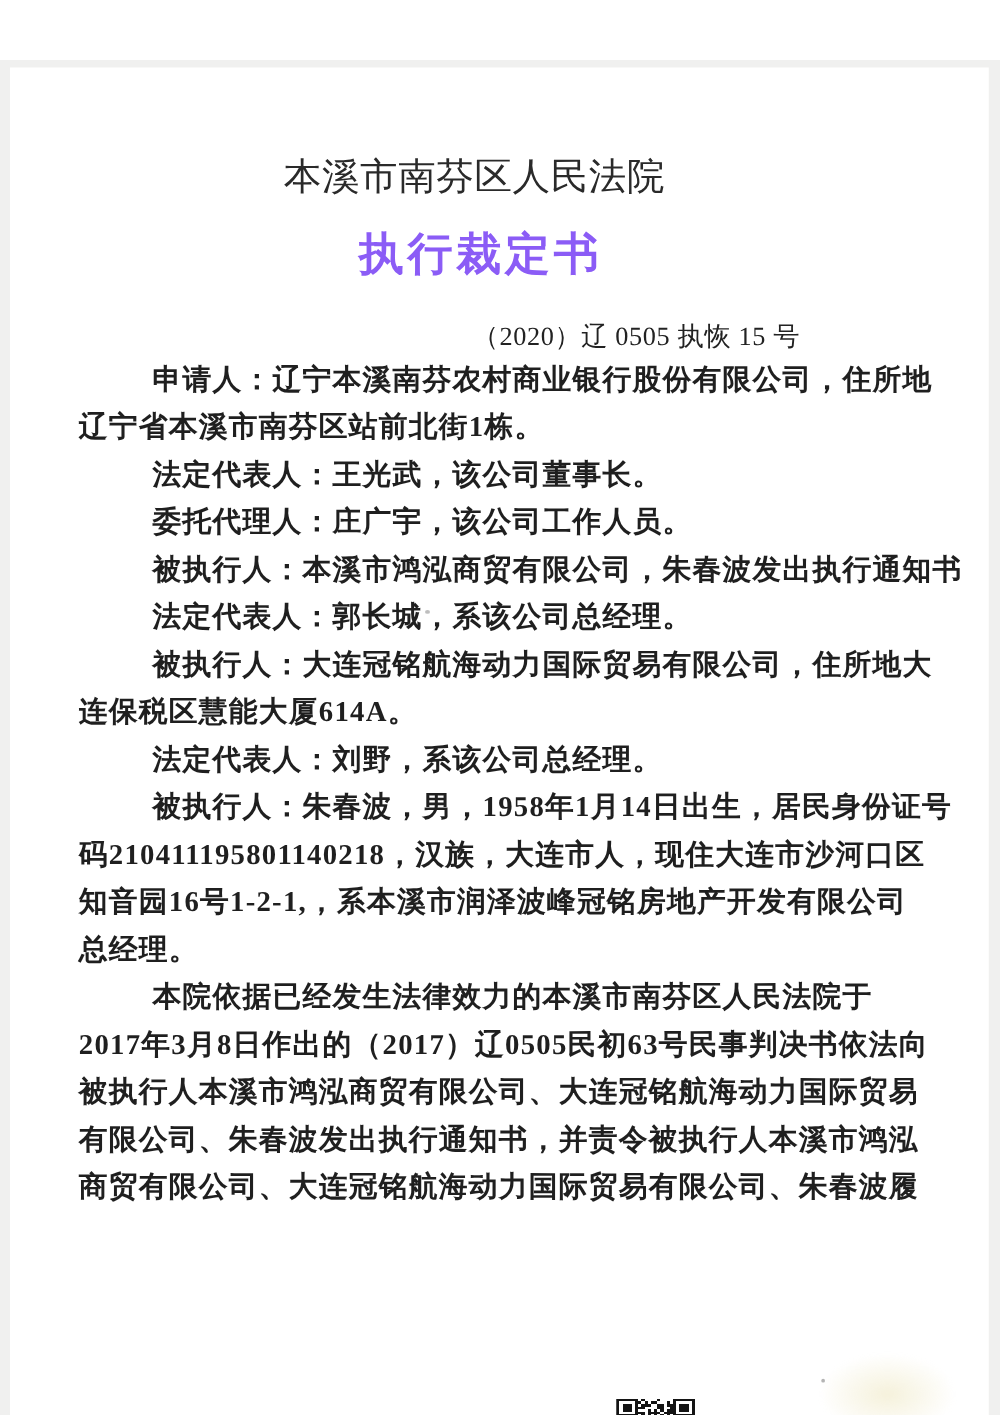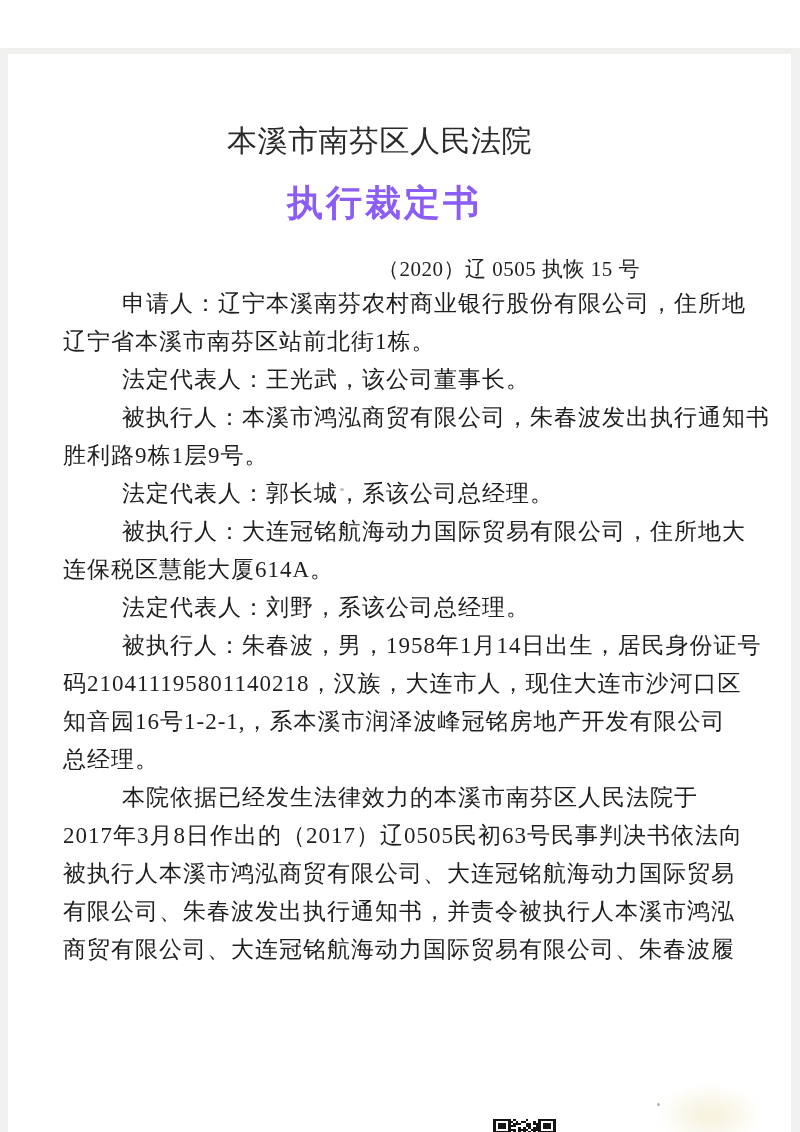--- a/index.html
+++ b/index.html
@@ -47,21 +47,21 @@
   }
   .body-text {
     position: absolute;
     left: 63px; top: 237px;
     width: 690px;
     font-size: 23px;
     line-height: 38px;
     letter-spacing: 1px;
     color: #1f1f1f;
   }
-  .body-text .line { white-space: nowrap; }
+  .body-text .line { white-space: nowrap; font-weight: bold; }
   .body-text .line.indent { padding-left: 59px; }
   .qr {
     position: absolute;
     left: 493px; top: 1071px;
   }
   .equals-mark {
     position: absolute;
     left: 656px; top: 1091px;
     width: 15px; height: 9px;
     color: #3a3a3a;
@@ -104,22 +104,22 @@
   <div class="court-name">本溪市南芬区人民法院</div>
 
   <div class="doc-title">执行裁定书</div>
 
   <div class="case-number">（2020）辽 0505 执恢 15 号</div>
 
   <div class="body-text" id="body-lines">
       <div class="line indent">申请人：辽宁本溪南芬农村商业银行股份有限公司，住所地</div>
       <div class="line">辽宁省本溪市南芬区站前北街1栋。</div>
       <div class="line indent">法定代表人：王光武，该公司董事长。</div>
+      <div class="line indent">委托代理人：庄广宇，该公司工作人员。</div>
       <div class="line indent">被执行人：本溪市鸿泓商贸有限公司，朱春波发出执行通知书</div>
-      <div class="line">胜利路9栋1层9号。</div>
       <div class="line indent">法定代表人：郭长城，系该公司总经理。</div>
       <div class="line indent">被执行人：大连冠铭航海动力国际贸易有限公司，住所地大</div>
       <div class="line">连保税区慧能大厦614A。</div>
       <div class="line indent">法定代表人：刘野，系该公司总经理。</div>
       <div class="line indent">被执行人：朱春波，男，1958年1月14日出生，居民身份证号</div>
       <div class="line">码210411195801140218，汉族，大连市人，现住大连市沙河口区</div>
       <div class="line">知音园16号1-2-1,，系本溪市润泽波峰冠铭房地产开发有限公司</div>
       <div class="line">总经理。</div>
       <div class="line indent">本院依据已经发生法律效力的本溪市南芬区人民法院于</div>
       <div class="line">2017年3月8日作出的（2017）辽0505民初63号民事判决书依法向</div>

